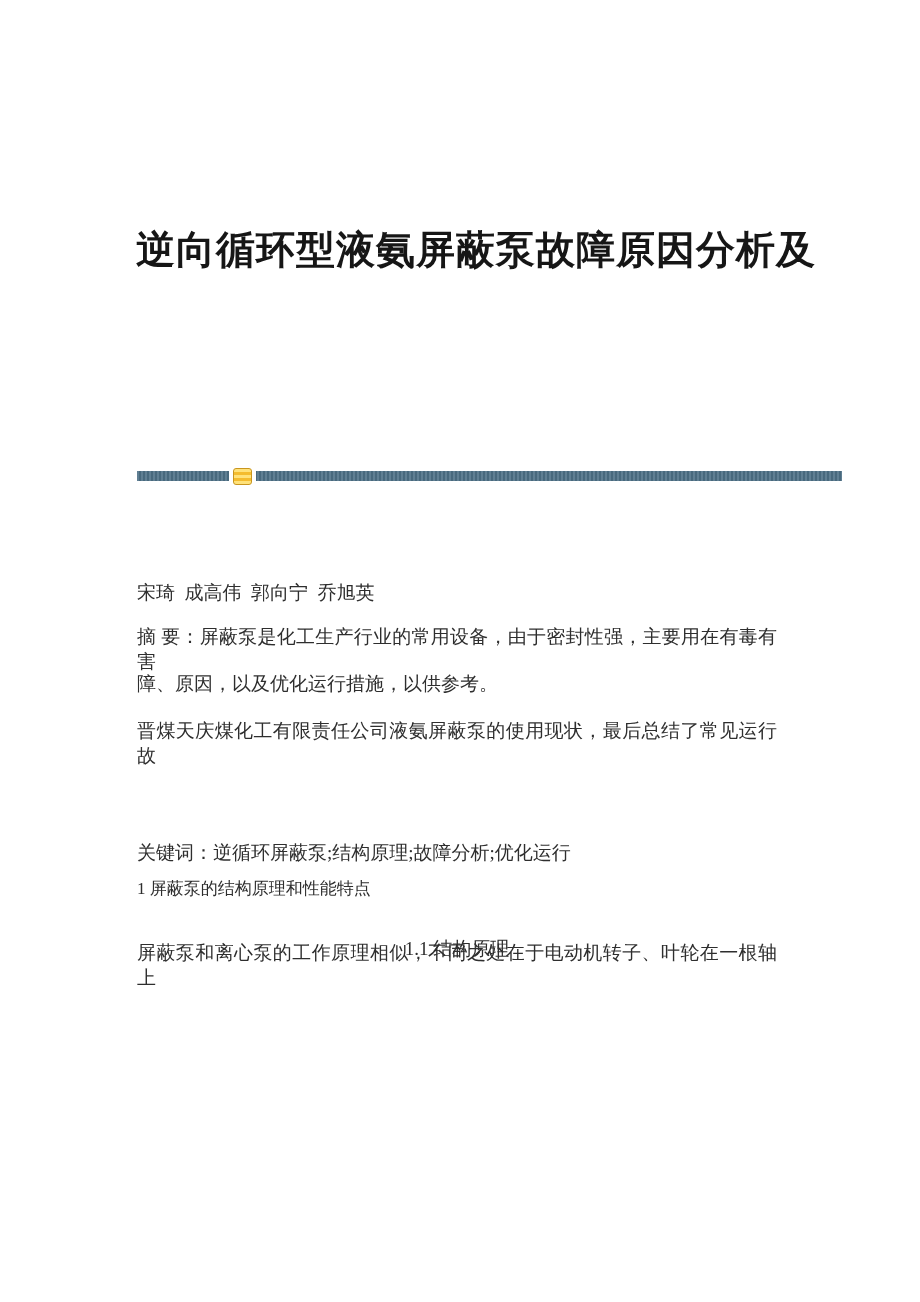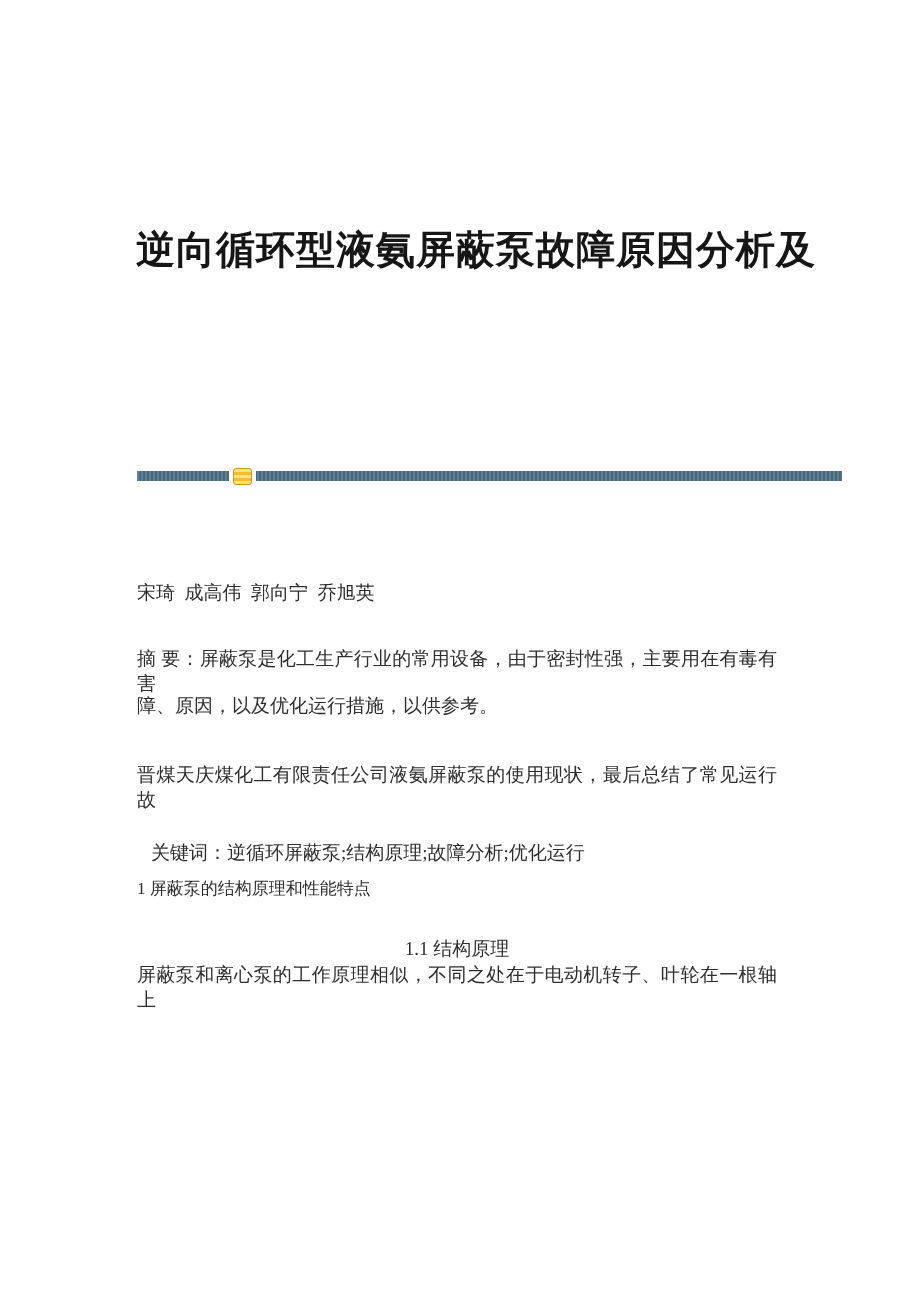--- a/index.html
+++ b/index.html
@@ -68,27 +68,26 @@
   }
   .line {
     height: 47px;
     line-height: 25px;
     white-space: nowrap;
   }
   .line.j {
     white-space: normal;
     text-align: justify;
     text-align-last: justify;
-    margin-top: 22px;
   }
   .body-block .line { height: 49px; }
 
   .authors { top: 556px; white-space: pre-wrap; line-height: 25px; margin-top: 24px; }
   .abstract-block { top: 624px; }
-  .keywords { top: 821px; line-height: 25px; margin-left: 14px; }
+  .keywords { top: 821px; line-height: 25px; }
   .section-heading {
     top: 876px;
     margin: 0;
     font-size: 17px;
     font-weight: normal;
     line-height: 25px;
   }
   .subsection-heading {
     top: 936px;
     margin: 0;

